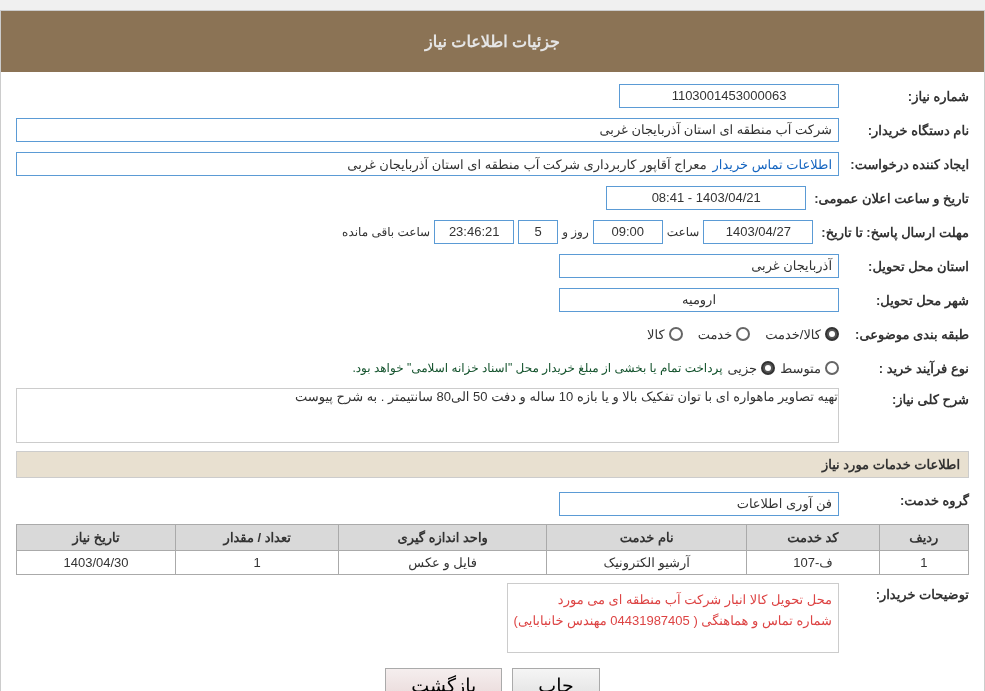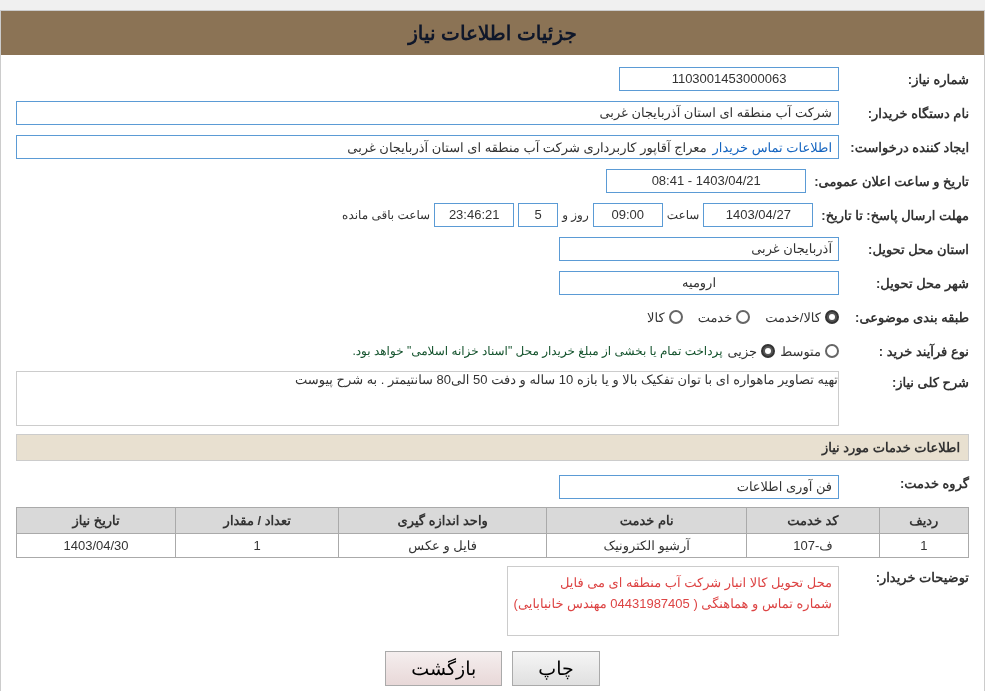--- a/index.html
+++ b/index.html
@@ -11,24 +11,24 @@
       color: #333;
     }
     .page-wrapper {
       max-width: 985px;
       margin: 10px auto;
       background: #fff;
       border: 1px solid #ccc;
     }
     .page-header {
       background: #8B7355;
-      color: #0f172a;
+      color: #e5e5e5;
       text-align: center;
-      padding: 10px;
-      font-size: 20px;
+      padding: 21px;
+      font-size: 16px;
       font-weight: bold;
     }
     .content {
       padding: 10px 15px;
     }
     .row {
       display: flex;
       align-items: center;
       margin-bottom: 6px;
       min-height: 28px;
@@ -321,21 +321,21 @@
               <td>1</td>
               <td>1403/04/30</td>
             </tr>
           </tbody>
       </table>
     </div>
 
     <div class="row" style="align-items:flex-start; margin-top:6px;">
       <span class="label" style="padding-top:4px;">توضیحات خریدار:</span>
       <div class="description-box">
-        <div>محل تحویل کالا انبار شرکت آب منطقه ای می فایل</div>
+        <div>محل تحویل کالا انبار شرکت آب منطقه ای می مورد</div>
         <div>شماره تماس و هماهنگی ( 04431987405 مهندس خانبابایی)</div>
       </div>
     </div>
 
     <div class="buttons-row">
       <button class="btn btn-print">چاپ</button>
       <button class="btn btn-back">بازگشت</button>
     </div>
 
   </div>

